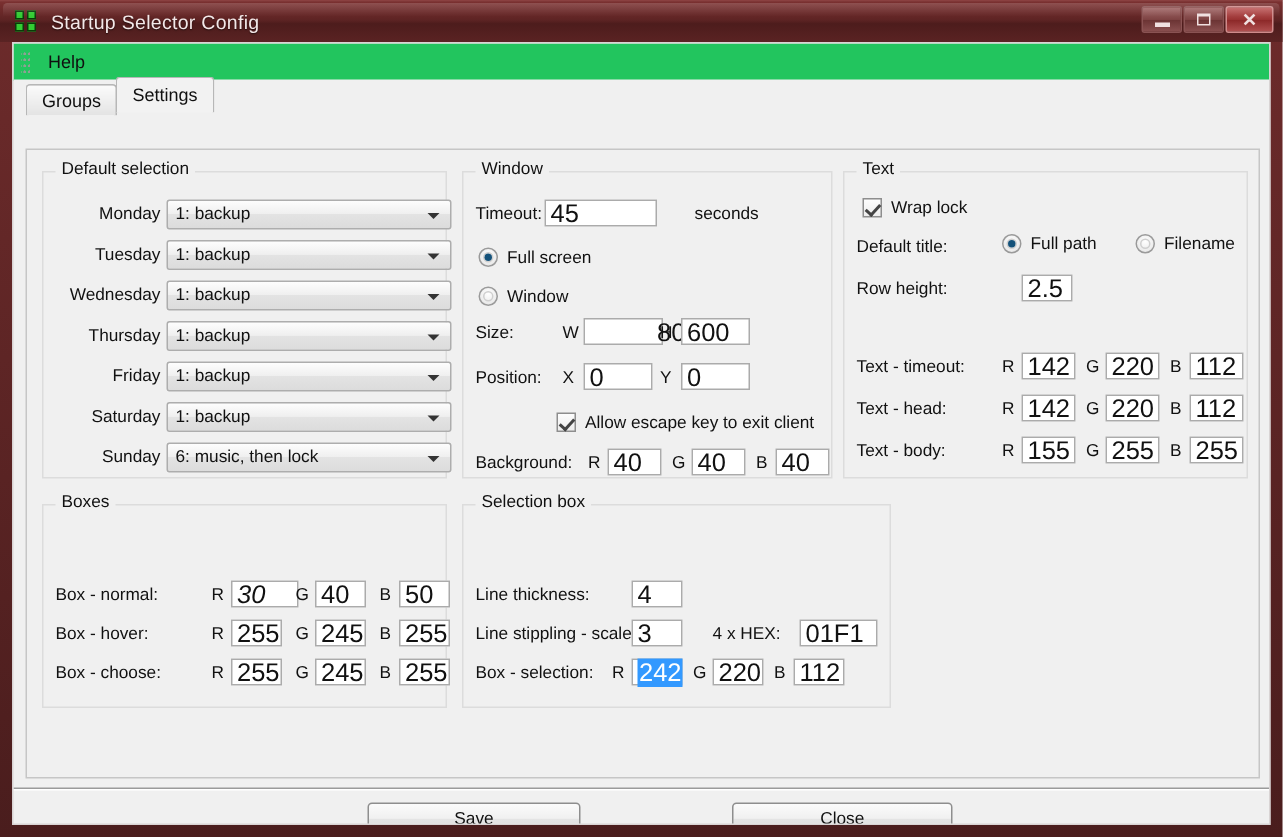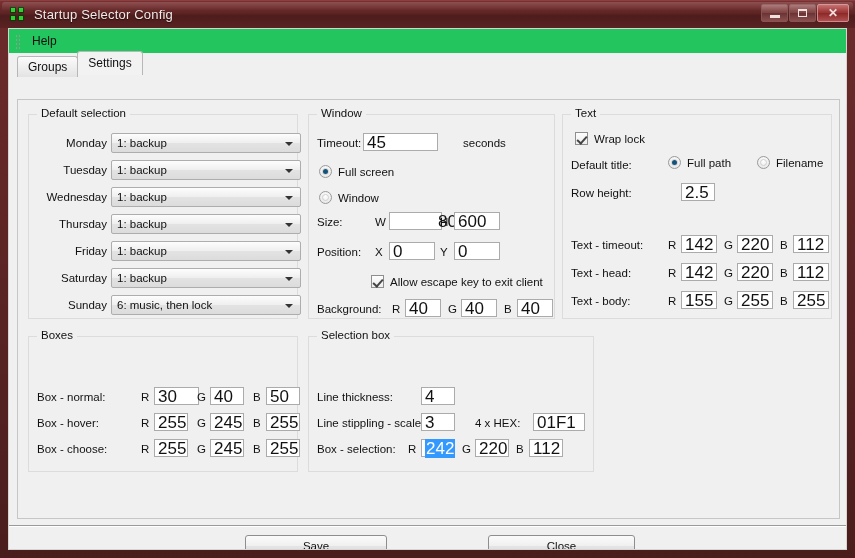--- a/index.html
+++ b/index.html
@@ -389,21 +389,21 @@
           <div class="txt" style="left:230px;top:176px;width:36px;">
             <span>255</span>
           </div>
         </div>
 
         <div class="groupbox" style="left:10px;top:236px;width:270px;height:136px;">
           <span class="gb-title">Boxes</span>
 
           <span class="lbl" style="left:8px;top:54px;">Box - normal:</span>
           <span class="lbl" style="left:112px;top:54px;">R</span>
-          <div class="txt" style="left:125px;top:50px;width:45px;">
+          <div class="txt" style="left:125px;top:50px;width:45px;font-style:italic;">
             <span>30</span>
           </div>
           <span class="lbl" style="left:168px;top:54px;">G</span>
           <div class="txt" style="left:181px;top:50px;width:34px;">
             <span>40</span>
           </div>
           <span class="lbl" style="left:224px;top:54px;">B</span>
           <div class="txt" style="left:237px;top:50px;width:34px;">
             <span>50</span>
           </div>

